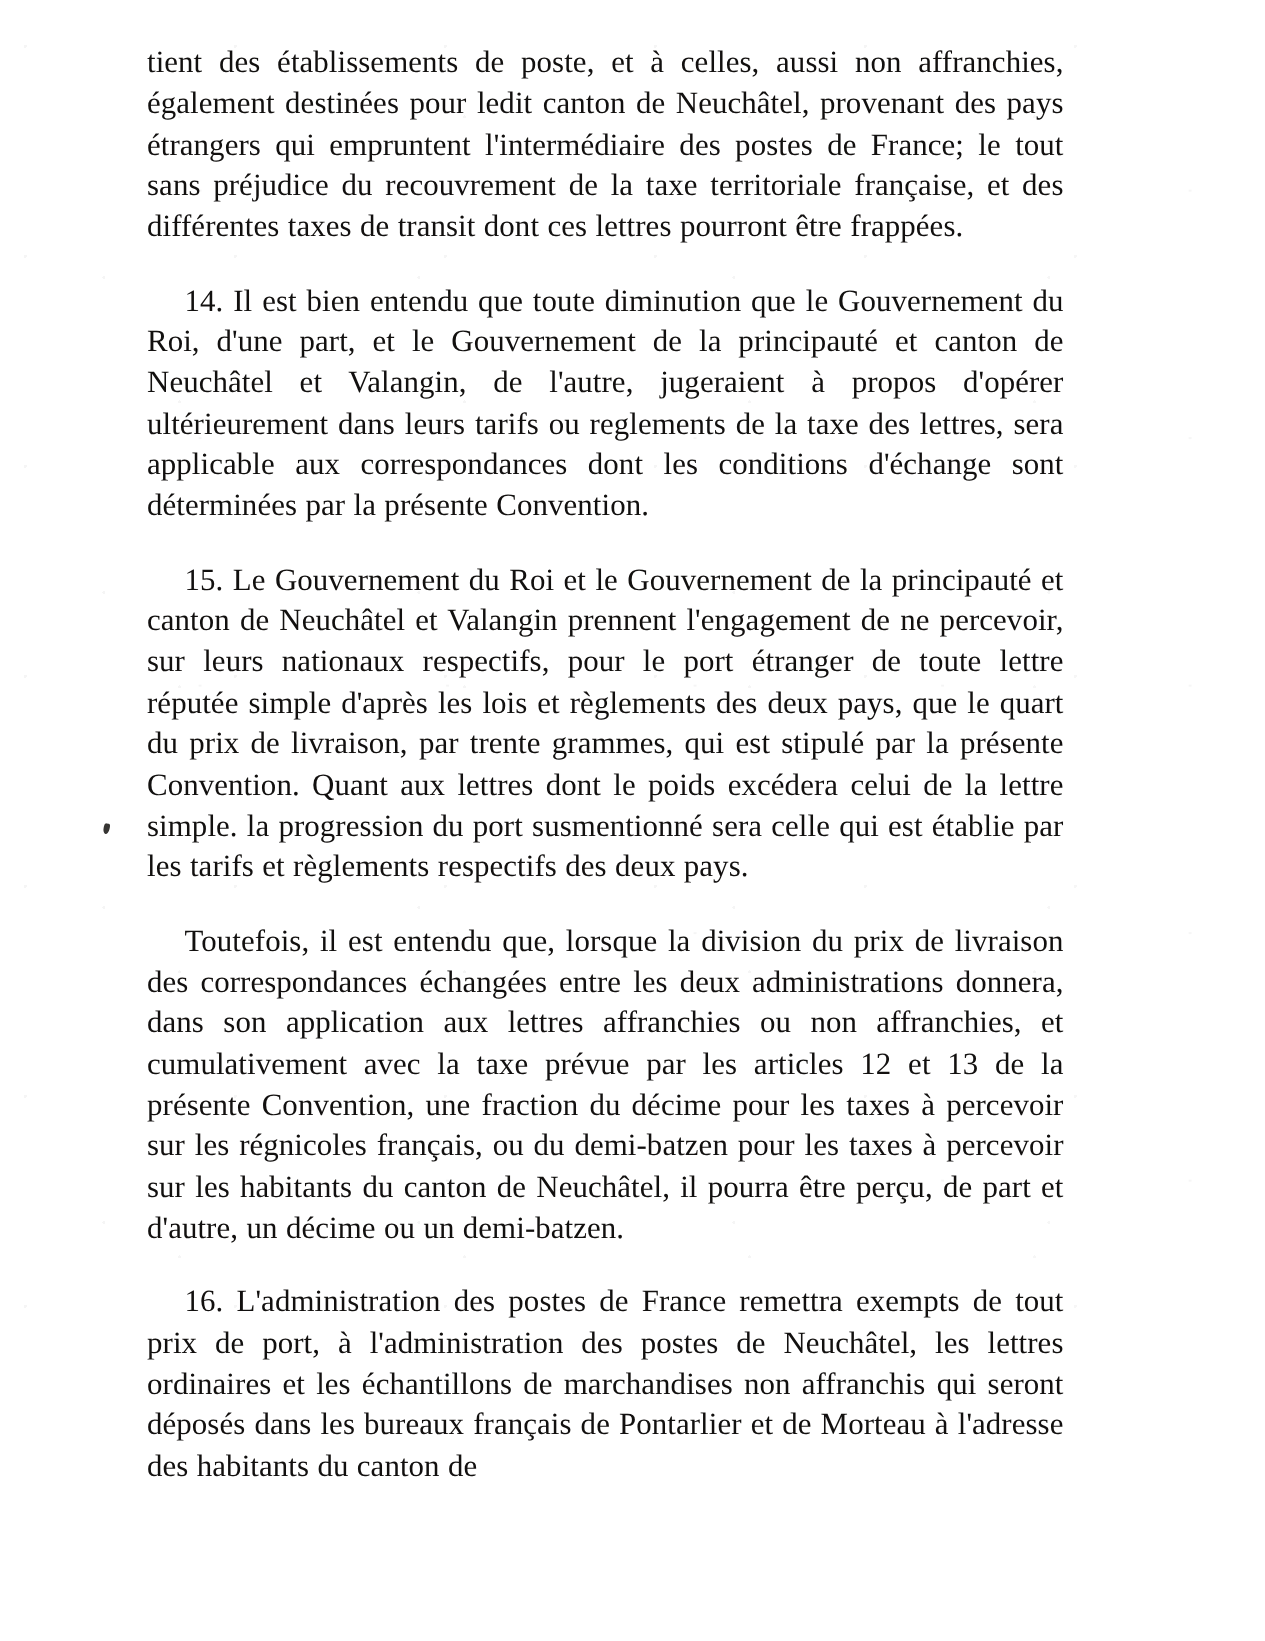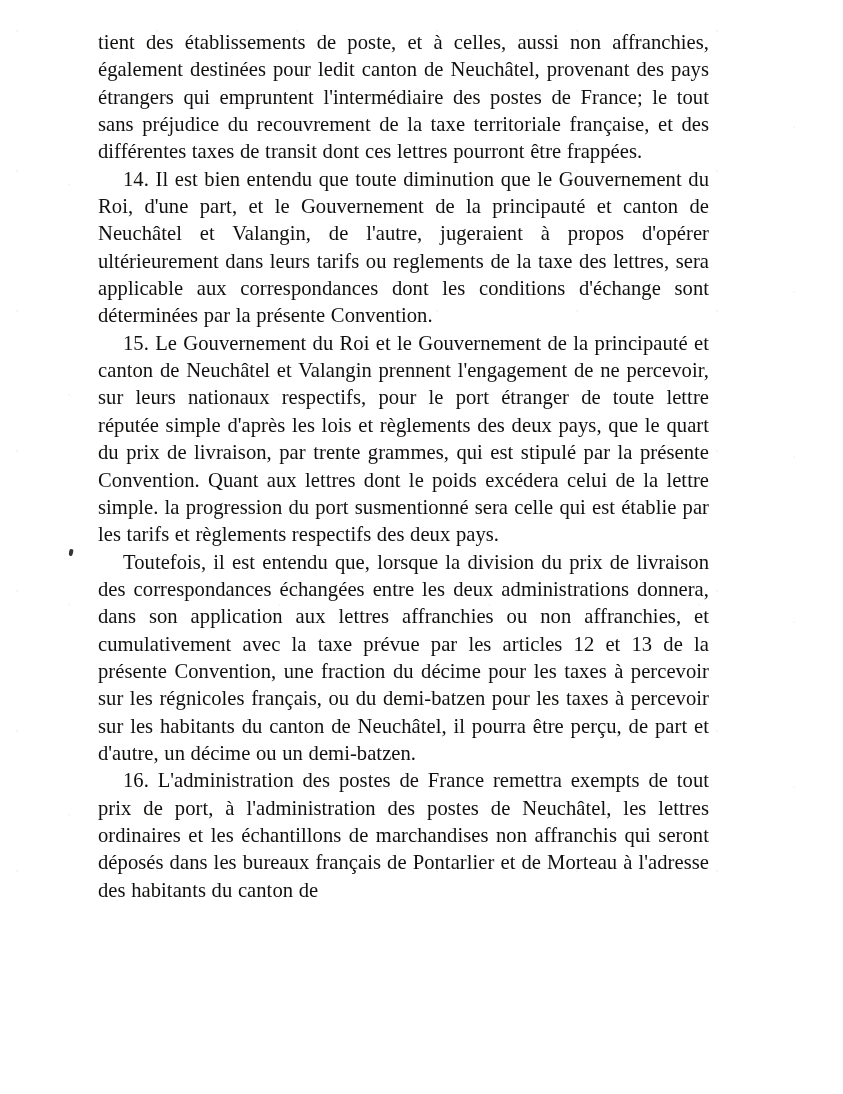--- a/index.html
+++ b/index.html
@@ -44,20 +44,21 @@
     line-height: 27.35px;
     letter-spacing: 0.05px;
     word-spacing: 0.4px;
     text-indent: 0;
     
     -webkit-font-smoothing: none;
   }
 
   p.indent {
     text-indent: 25px;
+    margin-top: 22px;
   }
 
   
   #margin-speck {
     position: absolute;
     left: 69px;
     top: 549px;
     width: 4px;
     height: 7px;
     background: #1b1917;

